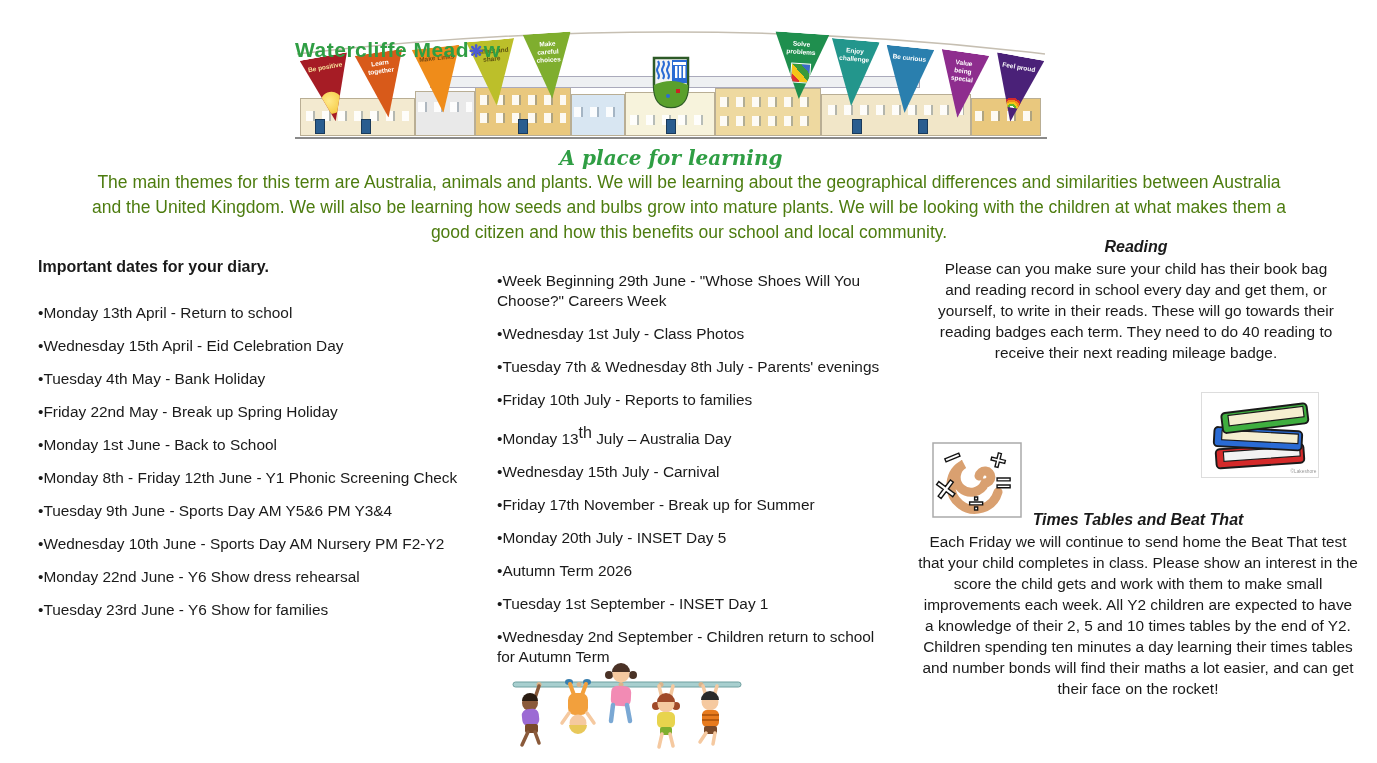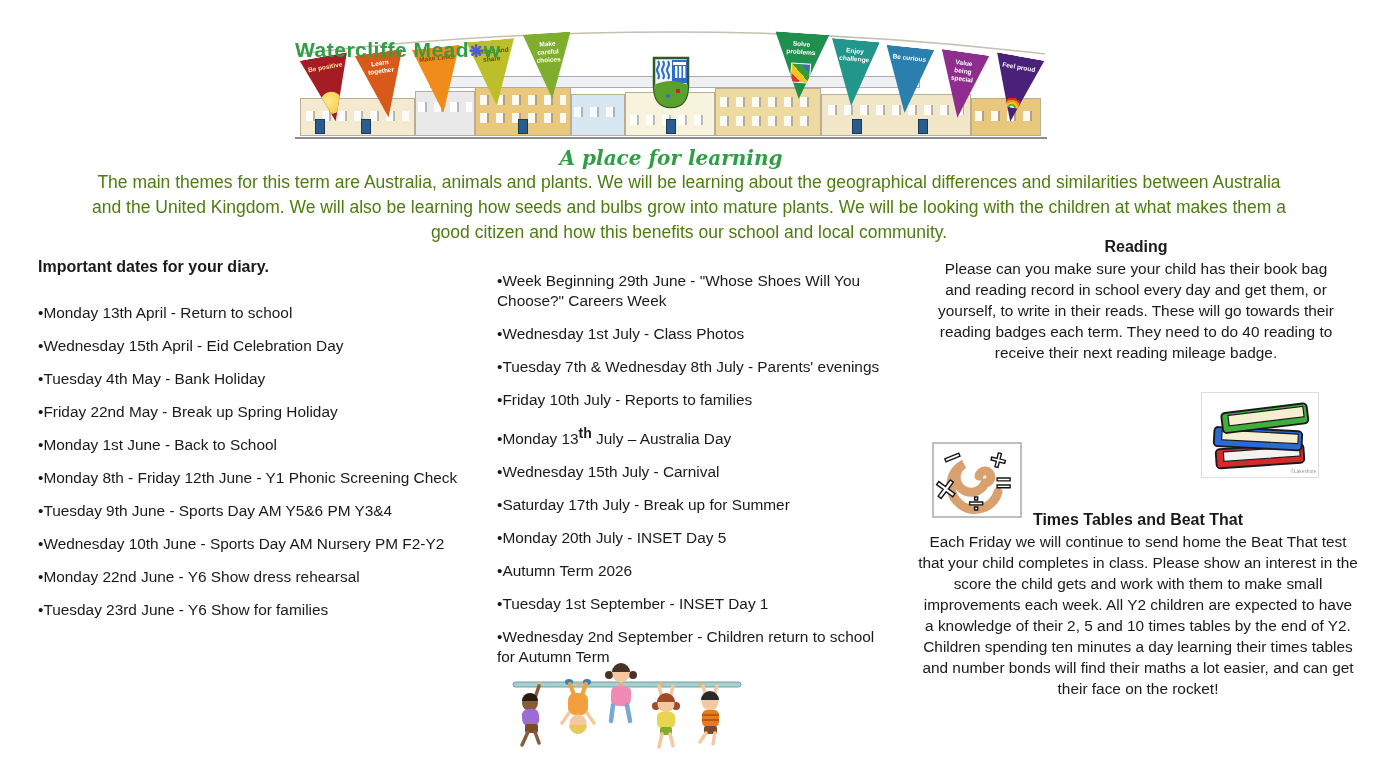--- a/index.html
+++ b/index.html
@@ -58,25 +58,25 @@
     position:absolute; left:84px; top:170px; width:1210px;
     font-size:17.5px; line-height:25px; text-align:center; color:#4d7c0f;
   }
 
   
   .col { position:absolute; font-size:15.4px; line-height:20px; }
   .col-left { left:38px; top:257px; width:420px; }
   .col-mid  { left:497px; top:271px; width:384px; }
   .col-head { font-weight:bold; font-size:16px; margin-bottom:26px; }
   .item { margin-bottom:13px; }
-  .item sup { font-size:14px;font-weight:bold; }
+  .item sup { font-size:16px; }
 
   
   .reading-block { position:absolute; left:932px; top:238px; width:408px; text-align:center; }
-  .sec-head { font-weight:bold; font-size:16px; }
+  .sec-head { font-weight:bold; font-size:16px;font-style:italic; }
   .sec-body { font-size:15.4px; line-height:21px; margin-top:2px; }
   .times-block { position:absolute; left:918px; top:511px; width:440px; text-align:center; }
 
   .books-img { position:absolute; left:1201px; top:392px; width:118px; height:86px; border:1px solid #ddd; box-sizing:border-box; }
   .math-img  { position:absolute; left:932px; top:442px; width:90px; height:76px; }
   .kids-img  { position:absolute; left:503px; top:661px; width:248px; height:98px; z-index:2; }
 </style>
 </head>
 <body>
 
@@ -199,21 +199,21 @@
     <div class="item">•Tuesday 23rd June - Y6 Show for families</div>
   </div>
 
   <div class="col col-mid">
     <div class="item">•Week Beginning 29th June - "Whose Shoes Will You Choose?" Careers Week</div>
     <div class="item">•Wednesday 1st July - Class Photos</div>
     <div class="item">•Tuesday 7th &amp; Wednesday 8th July - Parents' evenings</div>
     <div class="item">•Friday 10th July - Reports to families</div>
     <div class="item"><span>•Monday 13</span><sup>th</sup><span> July – Australia Day</span></div>
     <div class="item">•Wednesday 15th July - Carnival</div>
-    <div class="item">•Saturday 17th July - Break up for Summer</div>
+    <div class="item">•Friday 17th November - Break up for Summer</div>
     <div class="item">•Monday 20th July - INSET Day 5</div>
     <div class="item">•Autumn Term 2026</div>
     <div class="item">•Tuesday 1st September - INSET Day 1</div>
     <div class="item">•Wednesday 2nd September - Children return to school for Autumn Term</div>
   </div>
 
   <div class="reading-block">
     <div class="sec-head">Reading</div>
     <div class="sec-body">Please can you make sure your child has their book bag and reading record in school every day and get them, or yourself, to write in their reads. These will go towards their reading badges each term. They need to do 40 reading to receive their next reading mileage badge.</div>
   </div>

